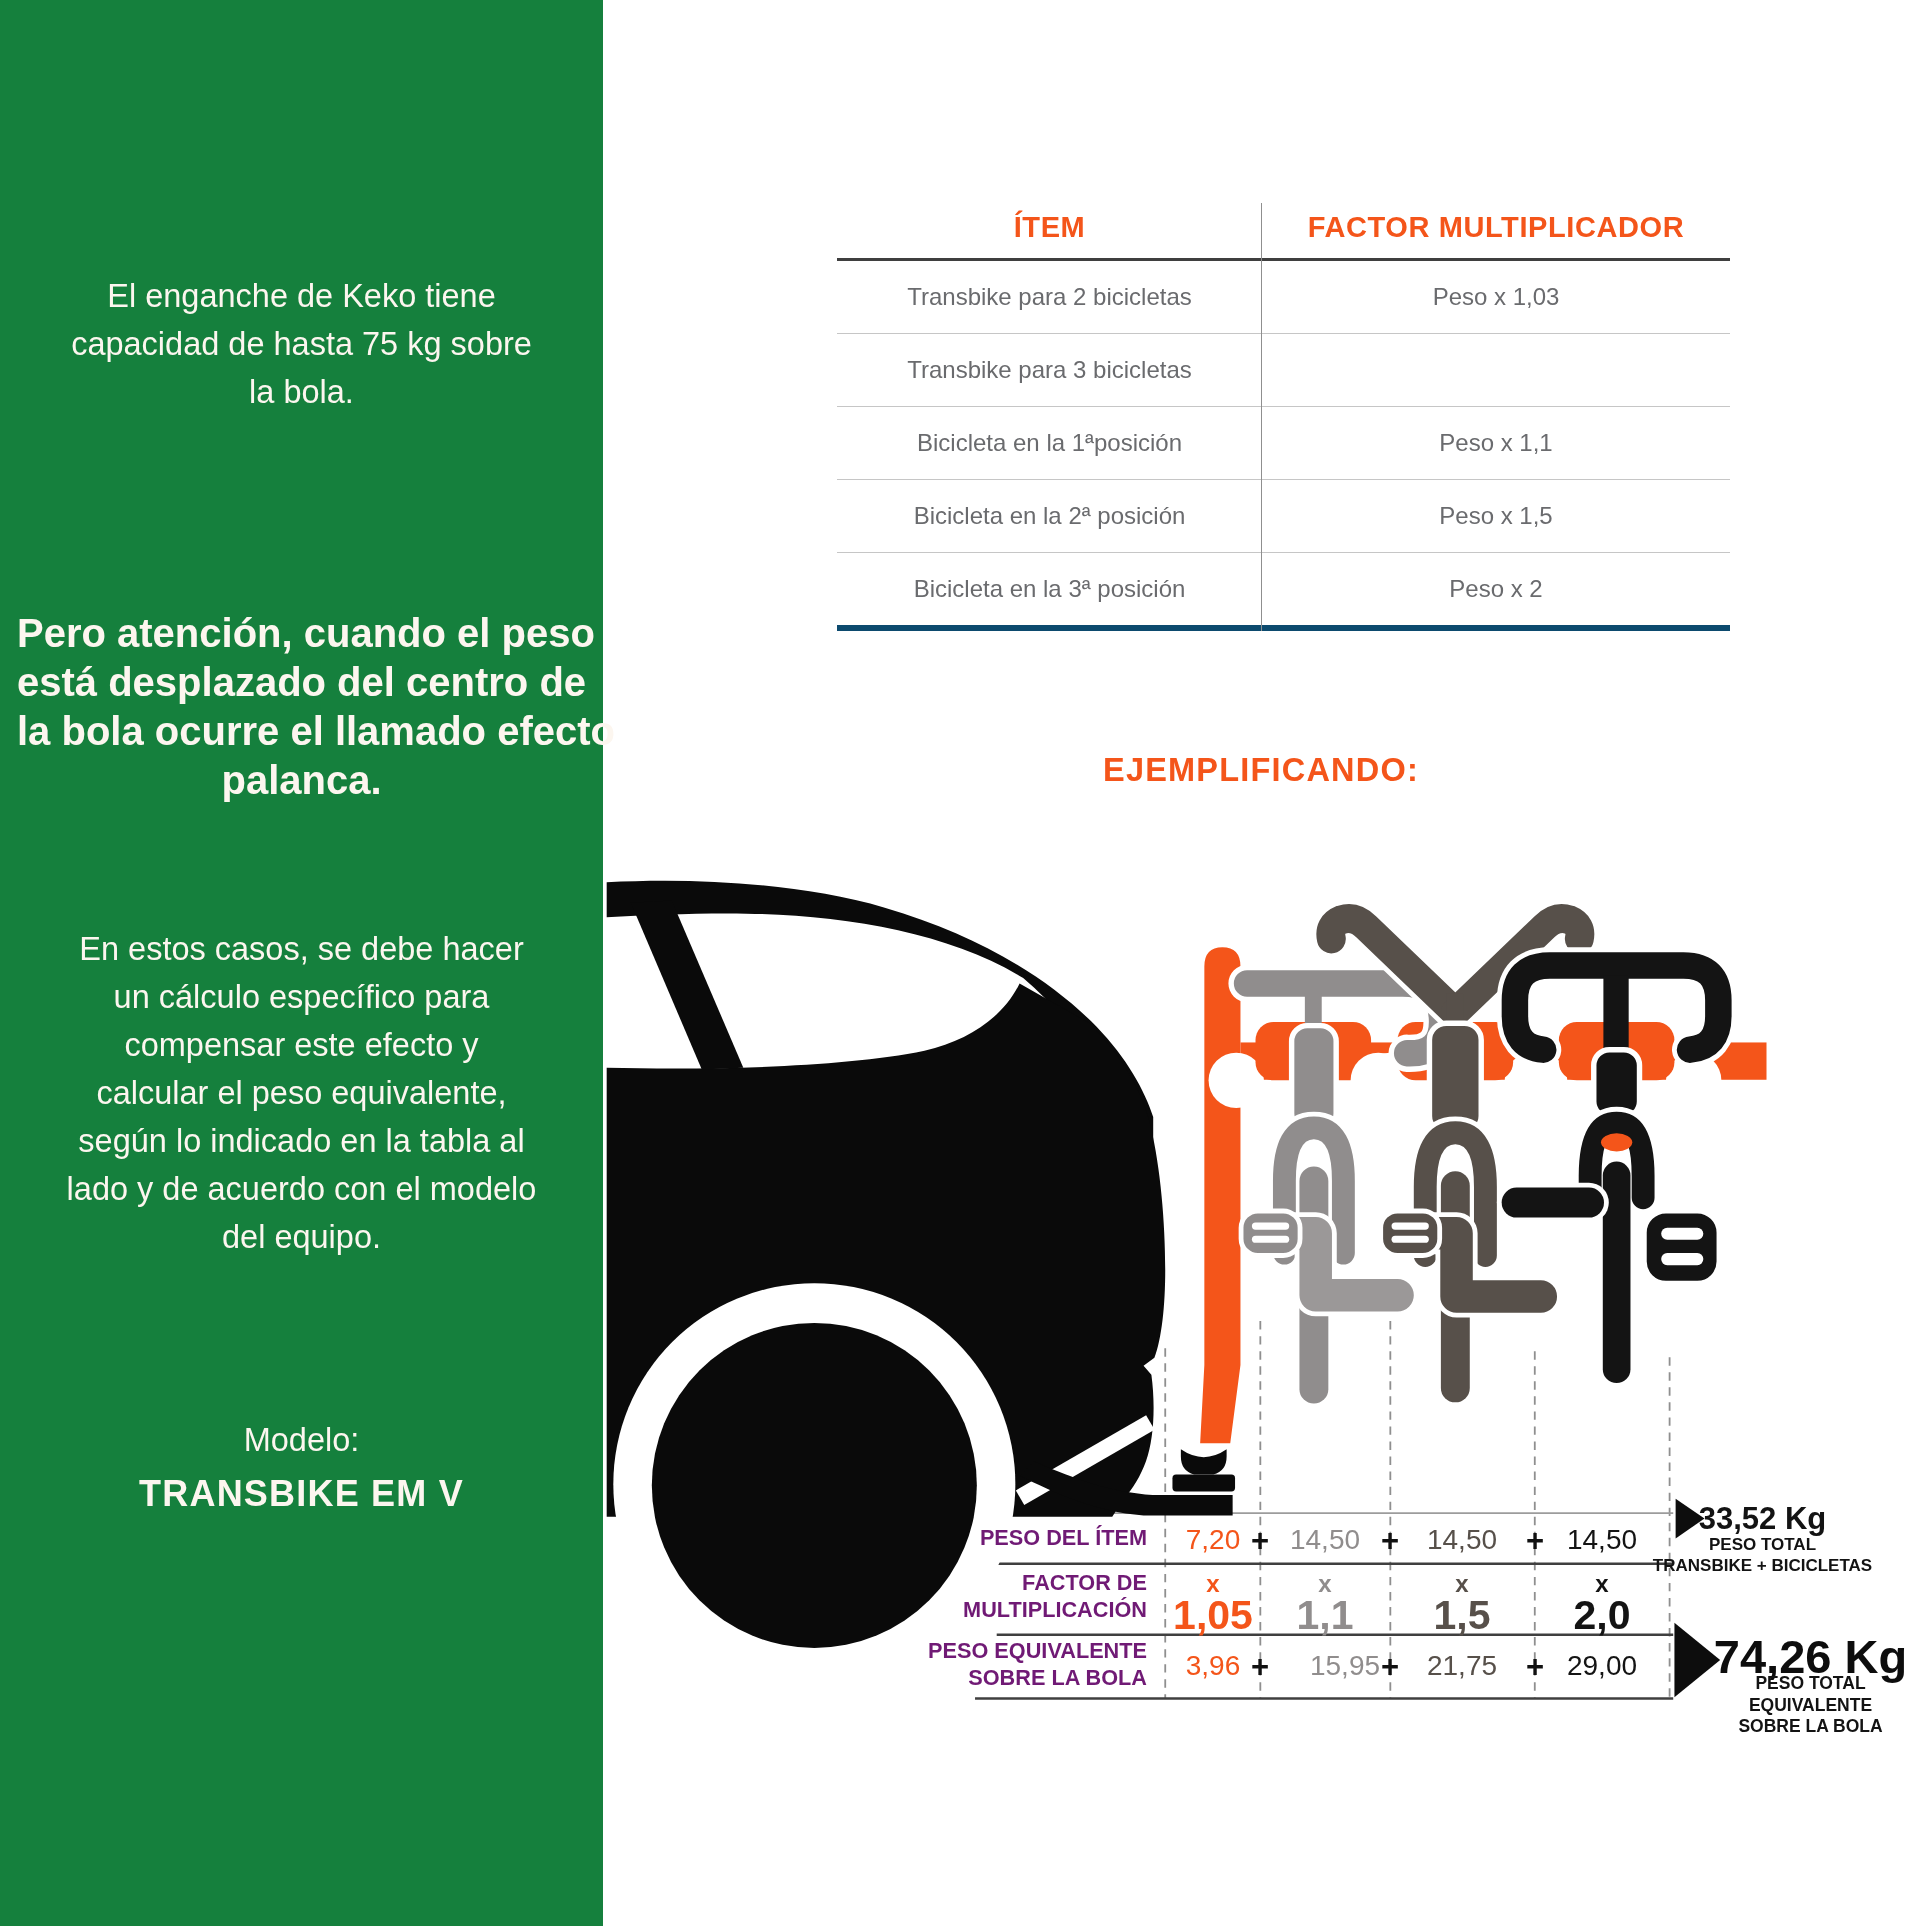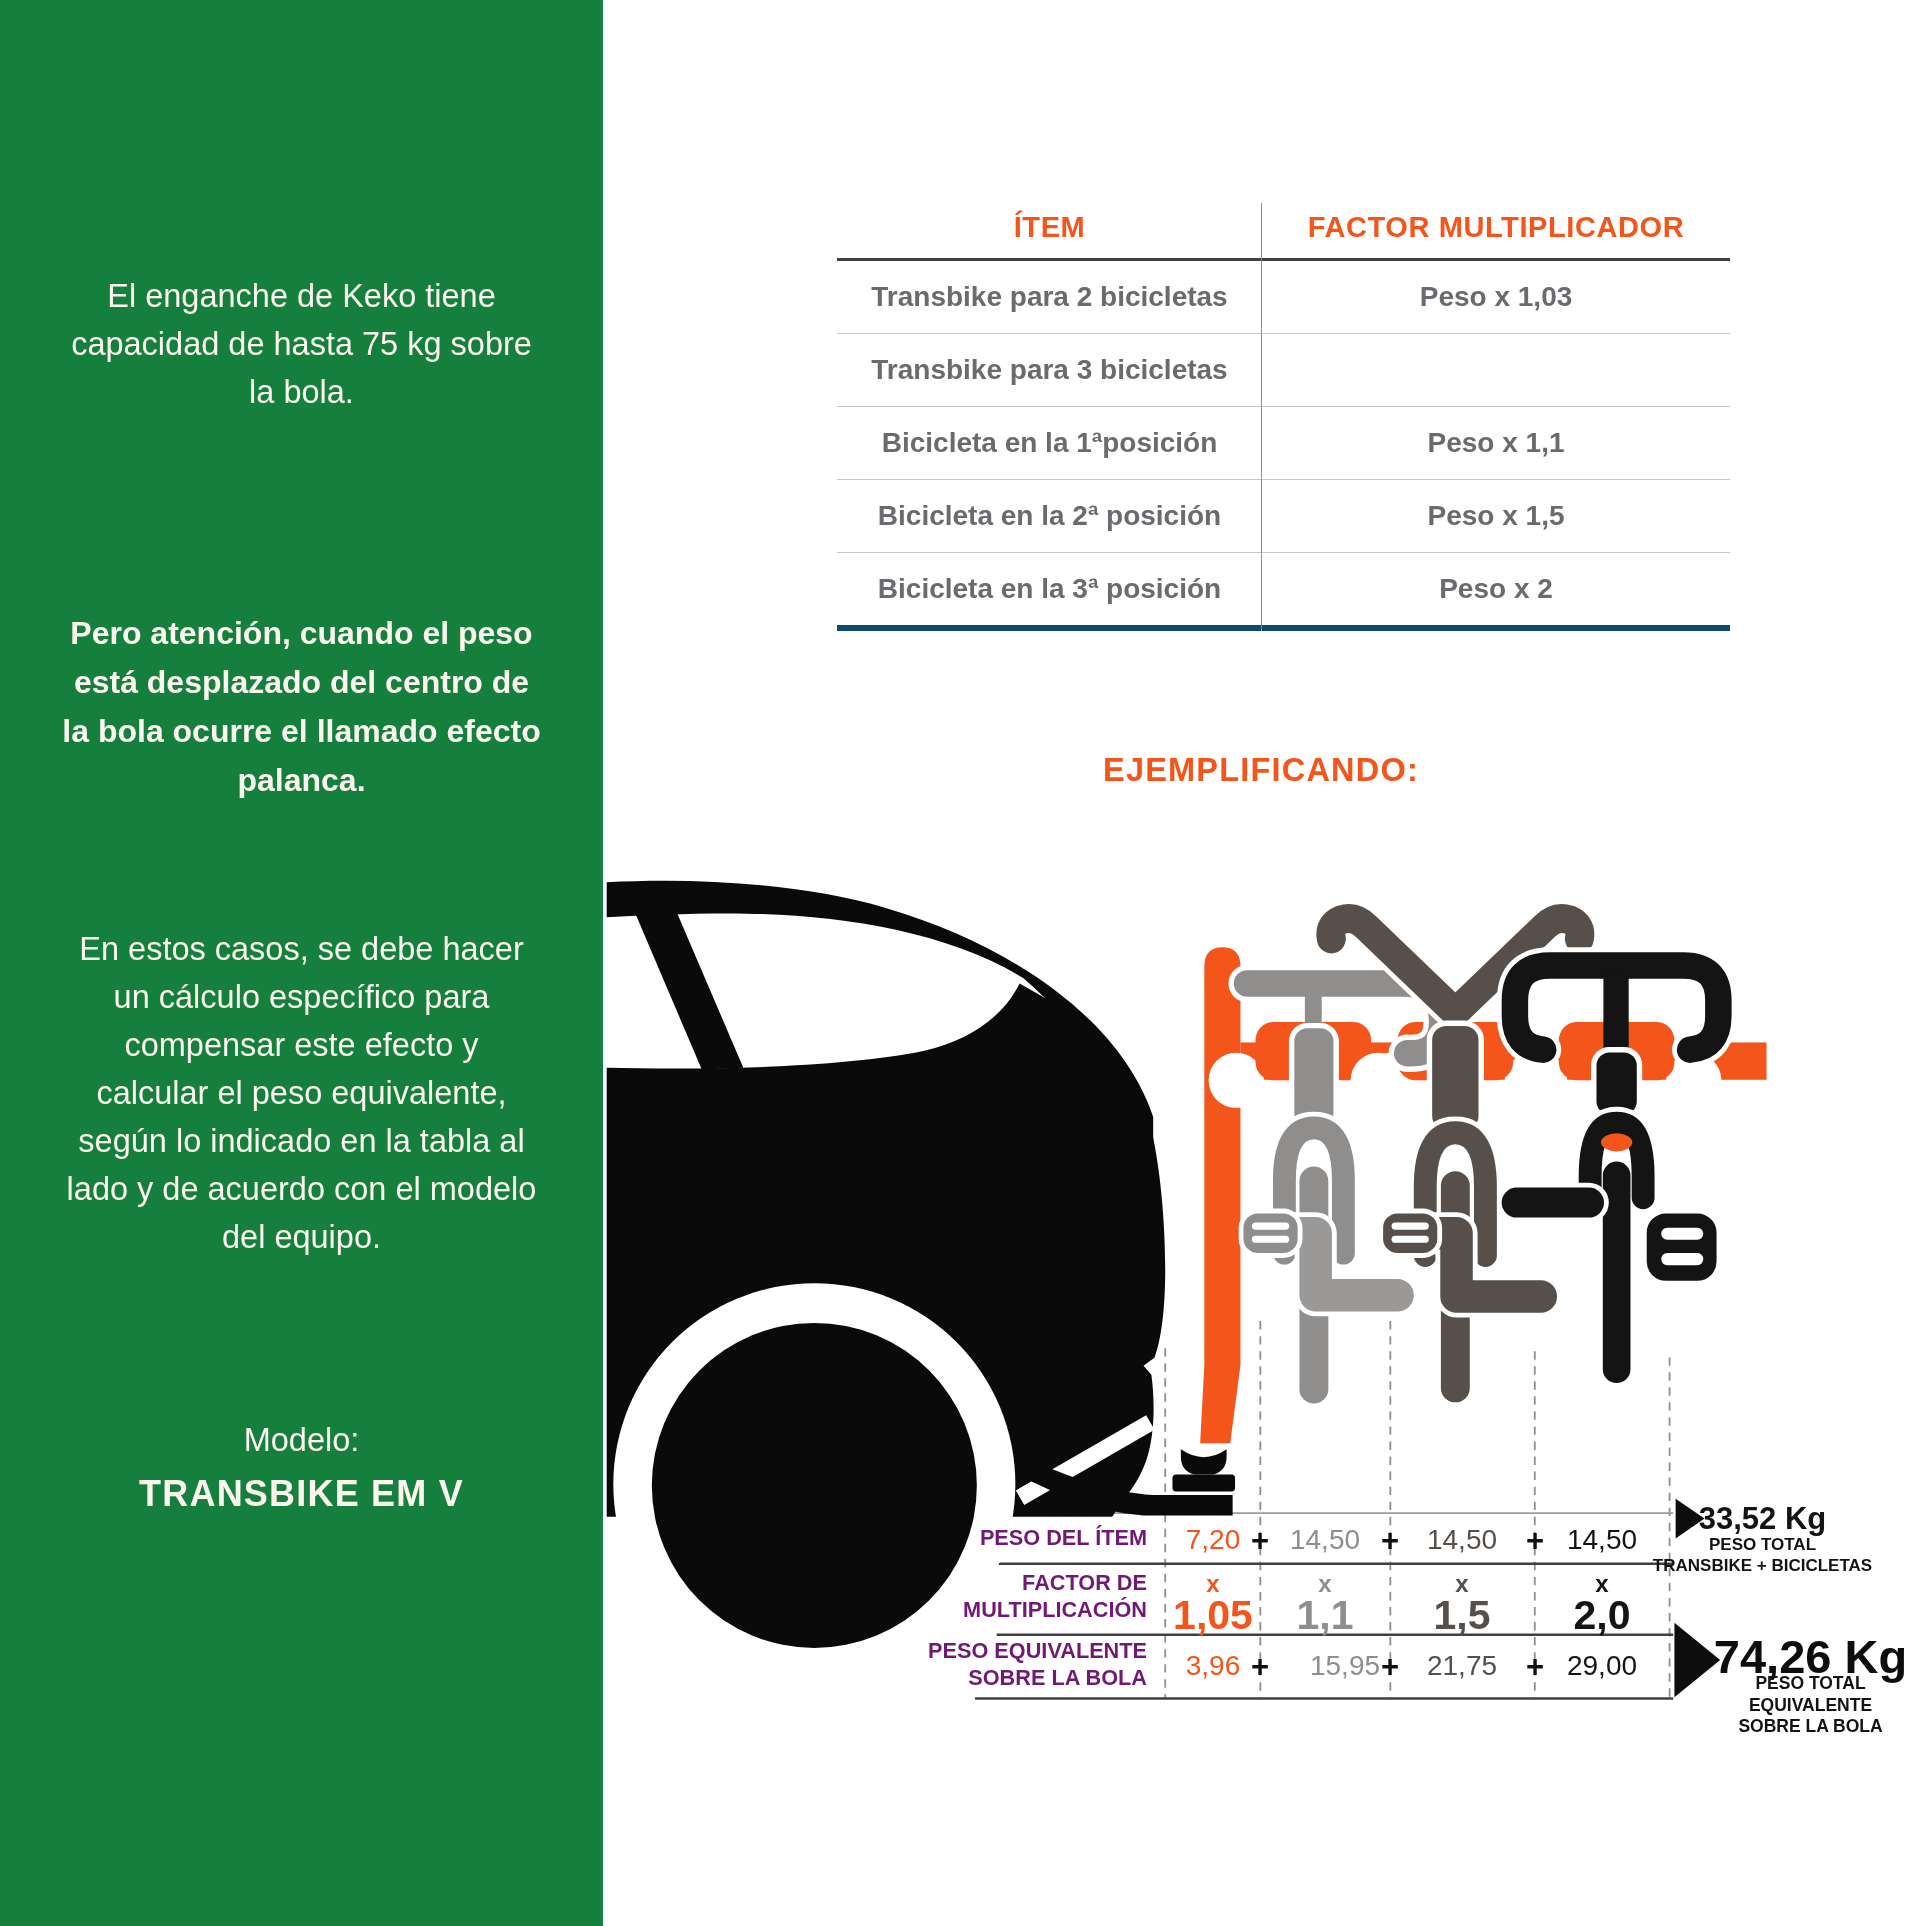--- a/index.html
+++ b/index.html
@@ -5,35 +5,35 @@
   html,body{margin:0;padding:0;background:#fff;}
   .page{position:relative;width:1926px;height:1926px;background:#ffffff;overflow:hidden;
         font-family:"Liberation Sans","DejaVu Sans",sans-serif;}
   .abs{position:absolute;}
   .pre{white-space:pre;}
 
   
   .sidebar{left:0;top:0;width:603px;height:1926px;background:#15803d;}
   .side-text{left:17px;width:569px;text-align:center;color:#FCF6EF;}
   .p1{top:272px;font-size:32.5px;line-height:48px;font-weight:300;}
-  .p2{top:609px;font-size:32px;line-height:49px;font-weight:700;}
+  .p2{top:609px;font-size:40px;line-height:49px;font-weight:700;}
   .p3{top:925px;font-size:32.5px;line-height:48px;font-weight:300;}
   .model-label{top:1422px;font-size:32.5px;font-weight:300;}
   .model-name{top:1473px;font-size:36px;font-weight:700;letter-spacing:1.2px;}
 
   
   .ftable{left:837px;top:197px;width:893px;}
   .ft-head{display:flex;height:61px;align-items:center;}
   .ft-row{display:flex;height:72px;align-items:center;border-top:1.2px solid #C6C6C6;}
   .ft-row.first{border-top:3px solid #3F3F3F;}
   .ft-table-bottom{border-bottom:6px solid #0c4a6e;}
   .ft-cl{width:425px;text-align:center;}
   .ft-cr{flex:1;text-align:center;}
   .ft-head .ft-cl,.ft-head .ft-cr{font-size:29px;font-weight:700;color:#F4551A;letter-spacing:0.6px;}
-  .ft-row .ft-cl,.ft-row .ft-cr{font-size:28px;font-weight:700;color:#6A6B6E;}
+  .ft-row .ft-cl,.ft-row .ft-cr{font-size:24px;font-weight:400;color:#6A6B6E;}
   .ft-divider{position:absolute;left:424px;top:6px;bottom:0;width:1.2px;background:#8F8F8F;}
 
   
   .ejemplo{left:1017px;top:752px;width:488px;text-align:center;font-size:32.5px;font-weight:700;
            color:#F4551A;letter-spacing:1.2px;}
 
   
   .calc-label{width:253px;text-align:right;color:#701a75;font-weight:700;font-size:21.7px;line-height:26.5px;}
   .lab-weight{left:894px;top:1525px;}
   .lab-factor{left:894px;top:1570px;}

